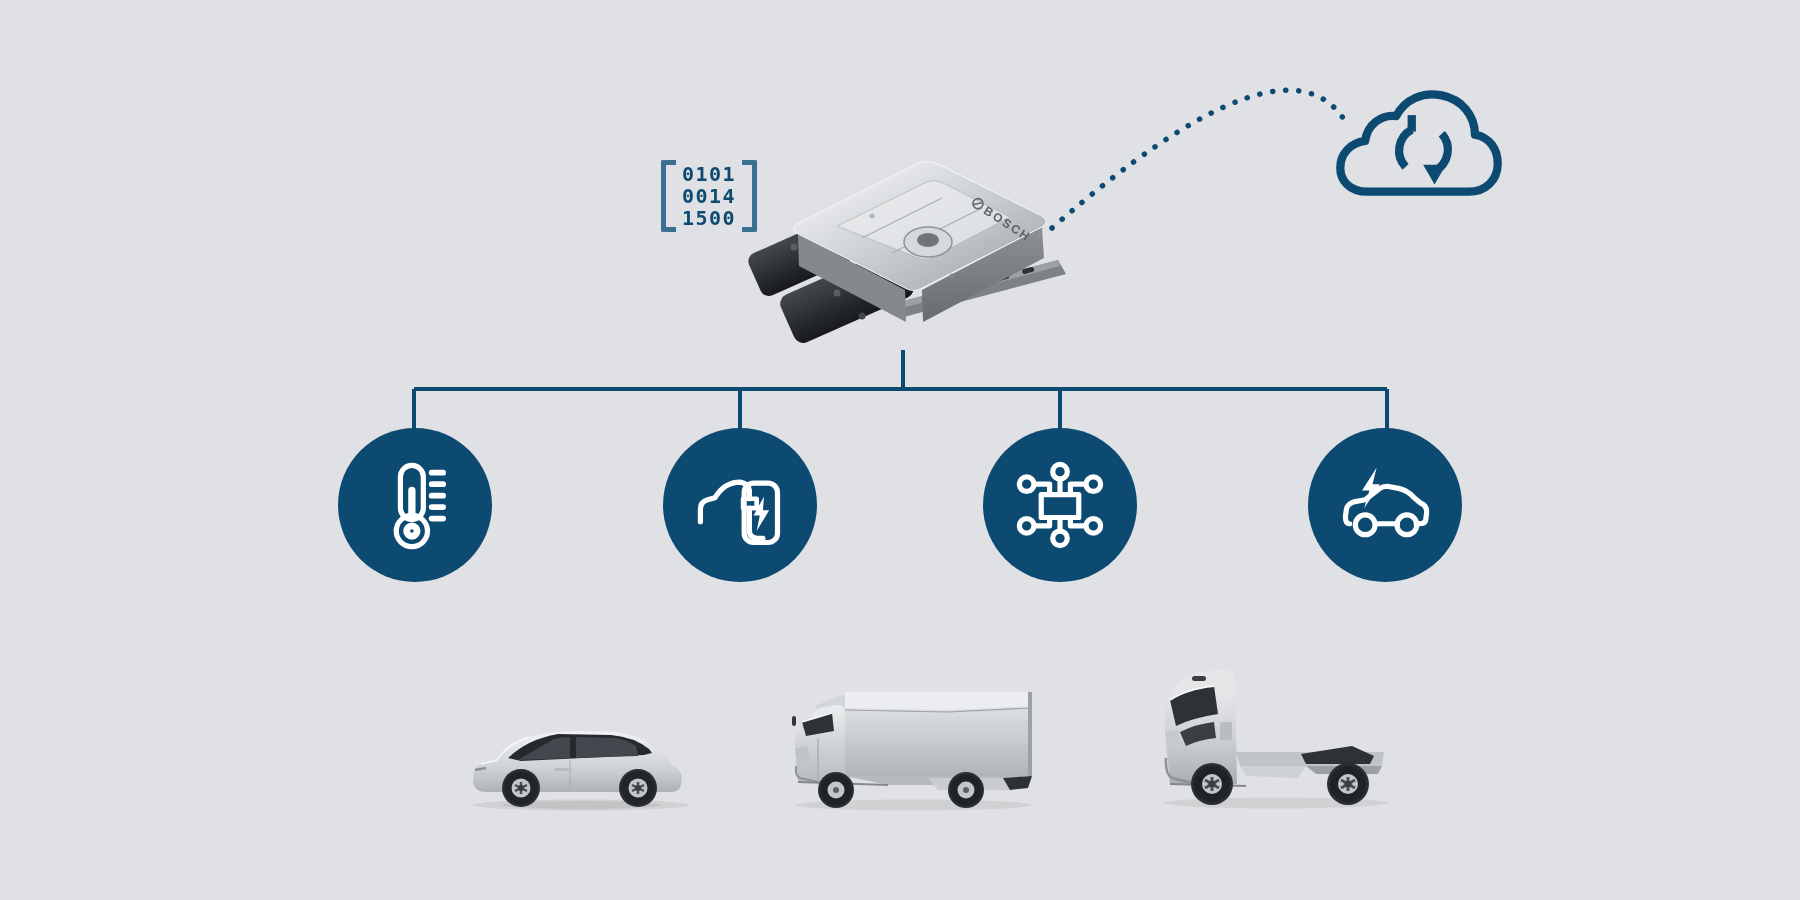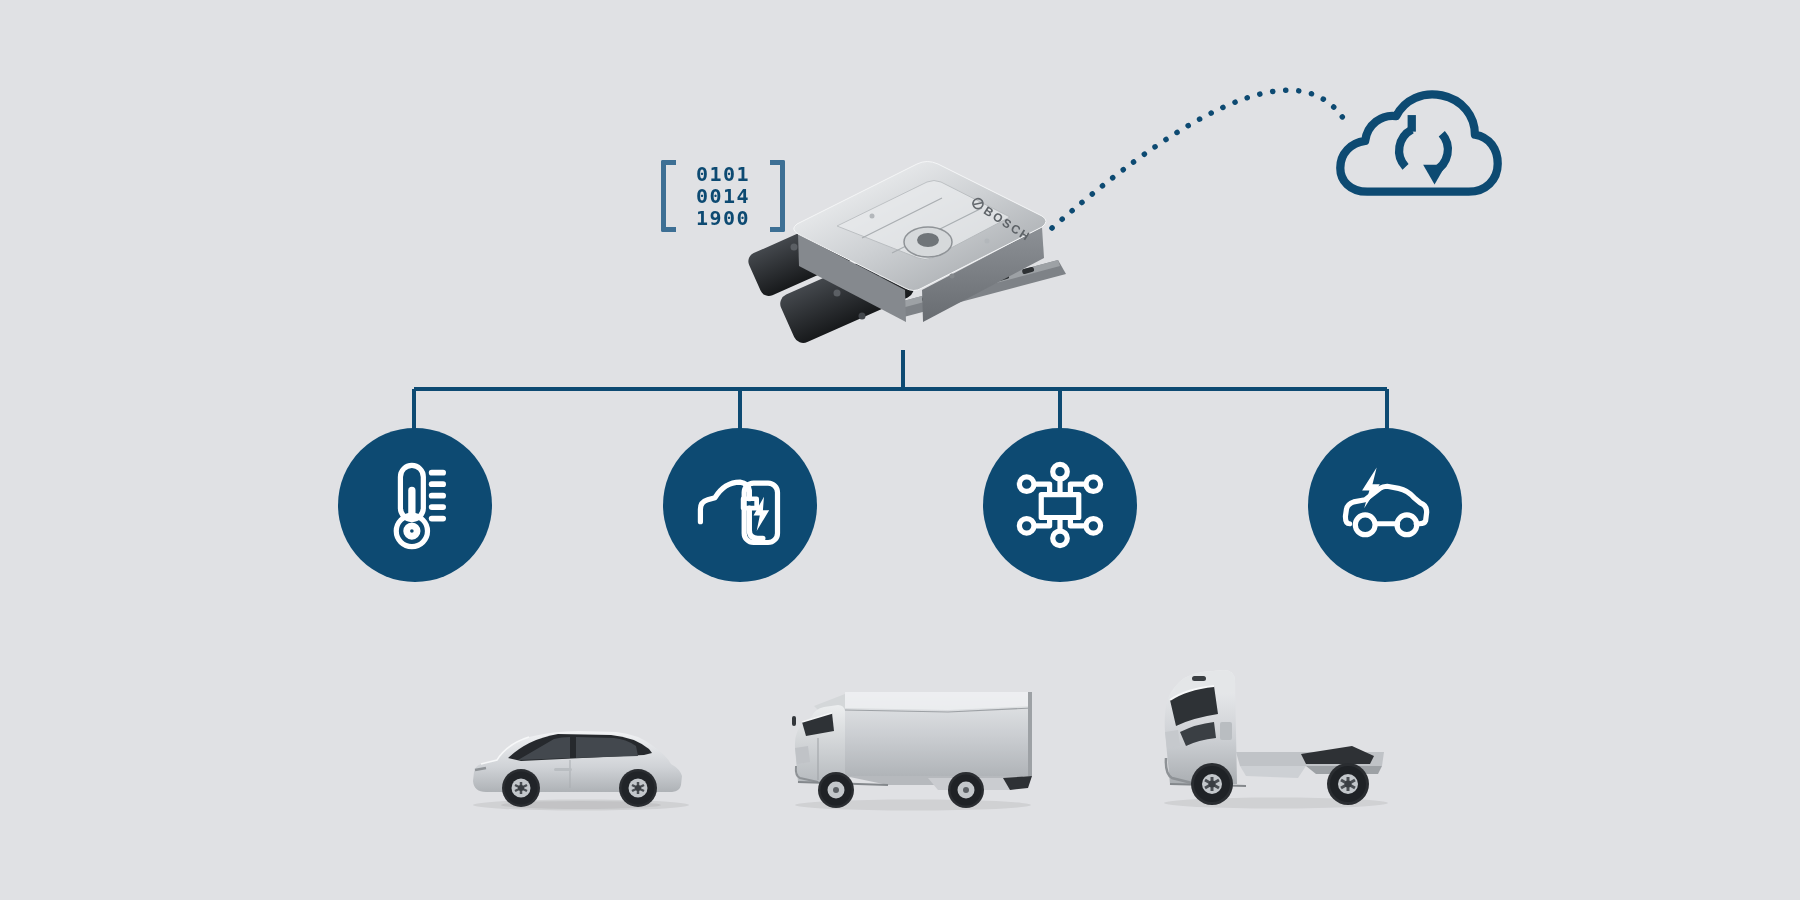--- a/index.html
+++ b/index.html
@@ -8,21 +8,21 @@
     position:relative;width:1800px;height:900px;overflow:hidden;
     background:#e0e1e4;margin:0 auto;
   }
   .layer{position:absolute;inset:0;pointer-events:none;}
   svg{display:block;}
 
   
   .binary{
     position:absolute;left:661px;top:160px;display:flex;align-items:stretch;
     color:#0d4a72;font-family:"DejaVu Sans Mono",monospace;font-weight:bold;
-    font-size:20px;line-height:22px;letter-spacing:1.5px;gap:14px;
+    font-size:20px;line-height:22px;letter-spacing:1.5px;
   }
   .bracket{width:10px;border:5px solid #3d6f94;}
   .bracket.left{border-right:none;border-radius:2px 0 0 2px;}
   .bracket.right{border-left:none;border-radius:0 2px 2px 0;}
   .bin-rows{padding:3px 6px;}
 
   
   .node{
     position:absolute;width:154px;height:154px;border-radius:50%;
     background:#0d4a72;display:flex;align-items:center;justify-content:center;
@@ -39,21 +39,21 @@
   <svg class="layer" viewBox="0 0 1800 900">
     <path d="M903 350 V389 M414 389 H1387 M414 389 V432 M740 389 V432 M1060 389 V432 M1387 389 V432" fill="none" stroke="#0d4a72" stroke-width="4"></path>
     <path d="M1052 228 Q1290 20 1348 126" fill="none" stroke="#0d4a72" stroke-width="5.5" stroke-linecap="round" stroke-dasharray="0.1 13"></path>
   </svg>
 
   <div class="binary">
     <span class="bracket left"></span>
     <div class="bin-rows">
       <div>0101</div>
       <div>0014</div>
-      <div>1900</div>
+      <div>1500</div>
     </div>
     <span class="bracket right"></span>
   </div>
 
   <svg class="abs" style="left:742px;top:146px;" width="330" height="212" viewBox="0 0 330 212">
     <defs>
       <linearGradient id="gTop" x1="0" y1="0" x2="1" y2="1">
         <stop offset="0" stop-color="#fbfcfd"></stop>
           <stop offset="0.5" stop-color="#cdd0d3"></stop>
           <stop offset="1" stop-color="#9b9fa3"></stop>

